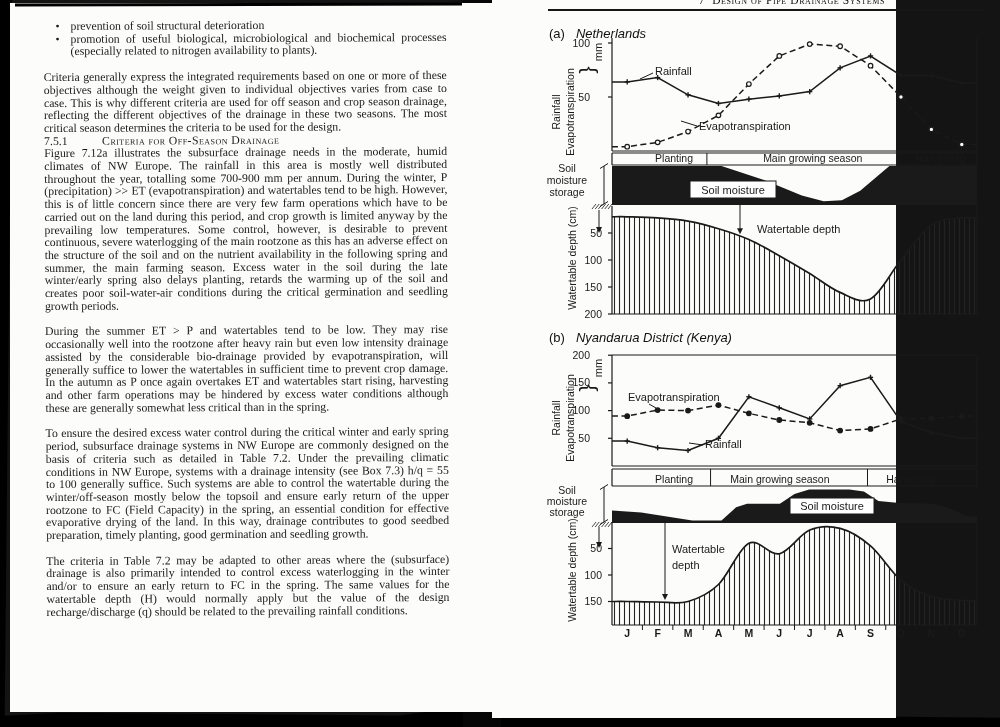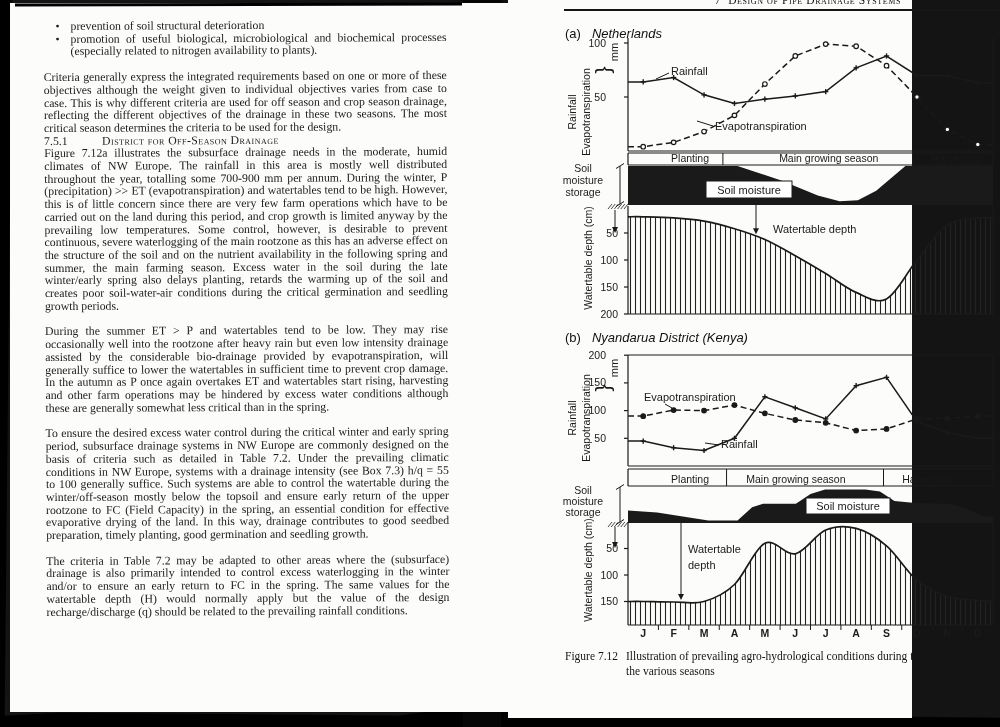--- a/index.html
+++ b/index.html
@@ -1,20 +1,20 @@
 <!DOCTYPE html>
 <html><head>
 <meta charset="utf-8">
 <style>
   html,body{margin:0;padding:0}
   body{width:1000px;height:727px;position:relative;overflow:hidden;background:#141414;
        font-family:"Liberation Serif",serif;}
   .page{position:absolute;background:#fcfcfa}
   #pageL{left:10px;top:3px;width:500px;height:709px}
-  #pageR{left:508px;top:0;width:404px;height:718px}
+  #pageR{left:492px;top:0;width:404px;height:718px}
   #spine{position:absolute;left:463px;top:0;width:38px;height:727px;background:#060606;
          box-shadow:0 0 7px 3px rgba(0,0,0,.55)}
   #edgeL{position:absolute;left:0;top:0;width:12px;height:727px;background:#000;
          clip-path:polygon(0 0,100% 0,38% 100%,0 100%)}
   #edgeT{position:absolute;left:15px;top:3px;width:447px;height:3px;background:#000;transform:rotate(-.12deg)}
   #edgeB{position:absolute;left:0;top:704px;width:1000px;height:23px;background:#000;
          clip-path:polygon(0 52%,6% 38%,40% 50%,47% 8%,53% 42%,75% 48%,100% 60%,100% 100%,0 100%)}
   
   #lefttext{position:absolute;left:35px;top:16px;width:403px;color:#1a1a1a;
             font-size:11.8px;line-height:12.7px;text-align:justify;transform:rotate(-.3deg)}
@@ -47,21 +47,21 @@
 <div id="spine"></div>
 <div id="edgeL"></div>
 
 <div class="page" id="pageL">
   <div id="lefttext">
     <ul>
       <li>prevention of soil structural deterioration</li>
       <li>promotion of useful biological, microbiological and biochemical processes (especially related to nitrogen availability to plants).</li>
     </ul>
     <p class="gap1">Criteria generally express the integrated requirements based on one or more of these objectives although the weight given to individual objectives varies from case to case. This is why different criteria are used for off season and crop season drainage, reflecting the different objectives of the drainage in these two seasons. The most critical season determines the criteria to be used for the design.</p>
-    <p id="sechead"><span class="secnum">7.5.1</span><span class="sectitle">District for Off-Season Drainage</span></p>
+    <p id="sechead"><span class="secnum">7.5.1</span><span class="sectitle">Criteria for Off-Season Drainage</span></p>
     <p>Figure 7.12a illustrates the subsurface drainage needs in the moderate, humid climates of NW Europe. The rainfall in this area is mostly well distributed throughout the year, totalling some 700-900 mm per annum. During the winter, P (precipitation) &gt;&gt; ET (evapotranspiration) and watertables tend to be high. However, this is of little concern since there are very few farm operations which have to be carried out on the land during this period, and crop growth is limited anyway by the prevailing low temperatures. Some control, however, is desirable to prevent continuous, severe waterlogging of the main rootzone as this has an adverse effect on the structure of the soil and on the nutrient availability in the following spring and summer, the main farming season. Excess water in the soil during the late winter/early spring also delays planting, retards the warming up of the soil and creates poor soil-water-air conditions during the critical germination and seedling growth periods.</p>
     <p class="gap1">During the summer ET &gt; P and watertables tend to be low. They may rise occasionally well into the rootzone after heavy rain but even low intensity drainage assisted by the considerable bio-drainage provided by evapotranspiration, will generally suffice to lower the watertables in sufficient time to prevent crop damage. In the autumn as P once again overtakes ET and watertables start rising, harvesting and other farm operations may be hindered by excess water conditions although these are generally somewhat less critical than in the spring.</p>
     <p class="gap1">To ensure the desired excess water control during the critical winter and early spring period, subsurface drainage systems in NW Europe are commonly designed on the basis of criteria such as detailed in Table 7.2. Under the prevailing climatic conditions in NW Europe, systems with a drainage intensity (see Box 7.3) h/q = 55 to 100 generally suffice. Such systems are able to control the watertable during the winter/off-season mostly below the topsoil and ensure early return of the upper rootzone to FC (Field Capacity) in the spring, an essential condition for effective evaporative drying of the land. In this way, drainage contributes to good seedbed preparation, timely planting, good germination and seedling growth.</p>
     <p class="gap1">The criteria in Table 7.2 may be adapted to other areas where the (subsurface) drainage is also primarily intended to control excess waterlogging in the winter and/or to ensure an early return to FC in the spring. The same values for the watertable depth (H) would normally apply but the value of the design recharge/discharge (q) should be related to the prevailing rainfall conditions.</p>
   </div>
 </div>
 <div id="edgeT"></div>
 
 <div class="page" id="pageR">
   <div id="runhead">7&nbsp;&nbsp;Design of Pipe Drainage Systems</div>
@@ -296,17 +296,13 @@
         <line x1="272.08333333333337" y1="625" x2="272.08333333333337" y2="630" stroke="#1a1a1a" stroke-width="1"></line>
         <line x1="302.5" y1="625" x2="302.5" y2="630" stroke="#1a1a1a" stroke-width="1"></line>
         <line x1="332.91666666666663" y1="625" x2="332.91666666666663" y2="630" stroke="#1a1a1a" stroke-width="1"></line>
         <line x1="363.33333333333337" y1="625" x2="363.33333333333337" y2="630" stroke="#1a1a1a" stroke-width="1"></line>
         <line x1="393.75" y1="625" x2="393.75" y2="630" stroke="#1a1a1a" stroke-width="1"></line>
         <line x1="424.1666666666667" y1="625" x2="424.1666666666667" y2="630" stroke="#1a1a1a" stroke-width="1"></line>
         <line x1="454.5833333333333" y1="625" x2="454.5833333333333" y2="630" stroke="#1a1a1a" stroke-width="1"></line>
       </g>
     </svg>
 
-  <div id="caption">
-    <span class="clabel">Figure 7.12</span>
-    <span class="ctext">Illustration of prevailing agro-hydrological conditions during the year and in the various seasons</span>
-  </div>
 </div>
 
 </body></html>

